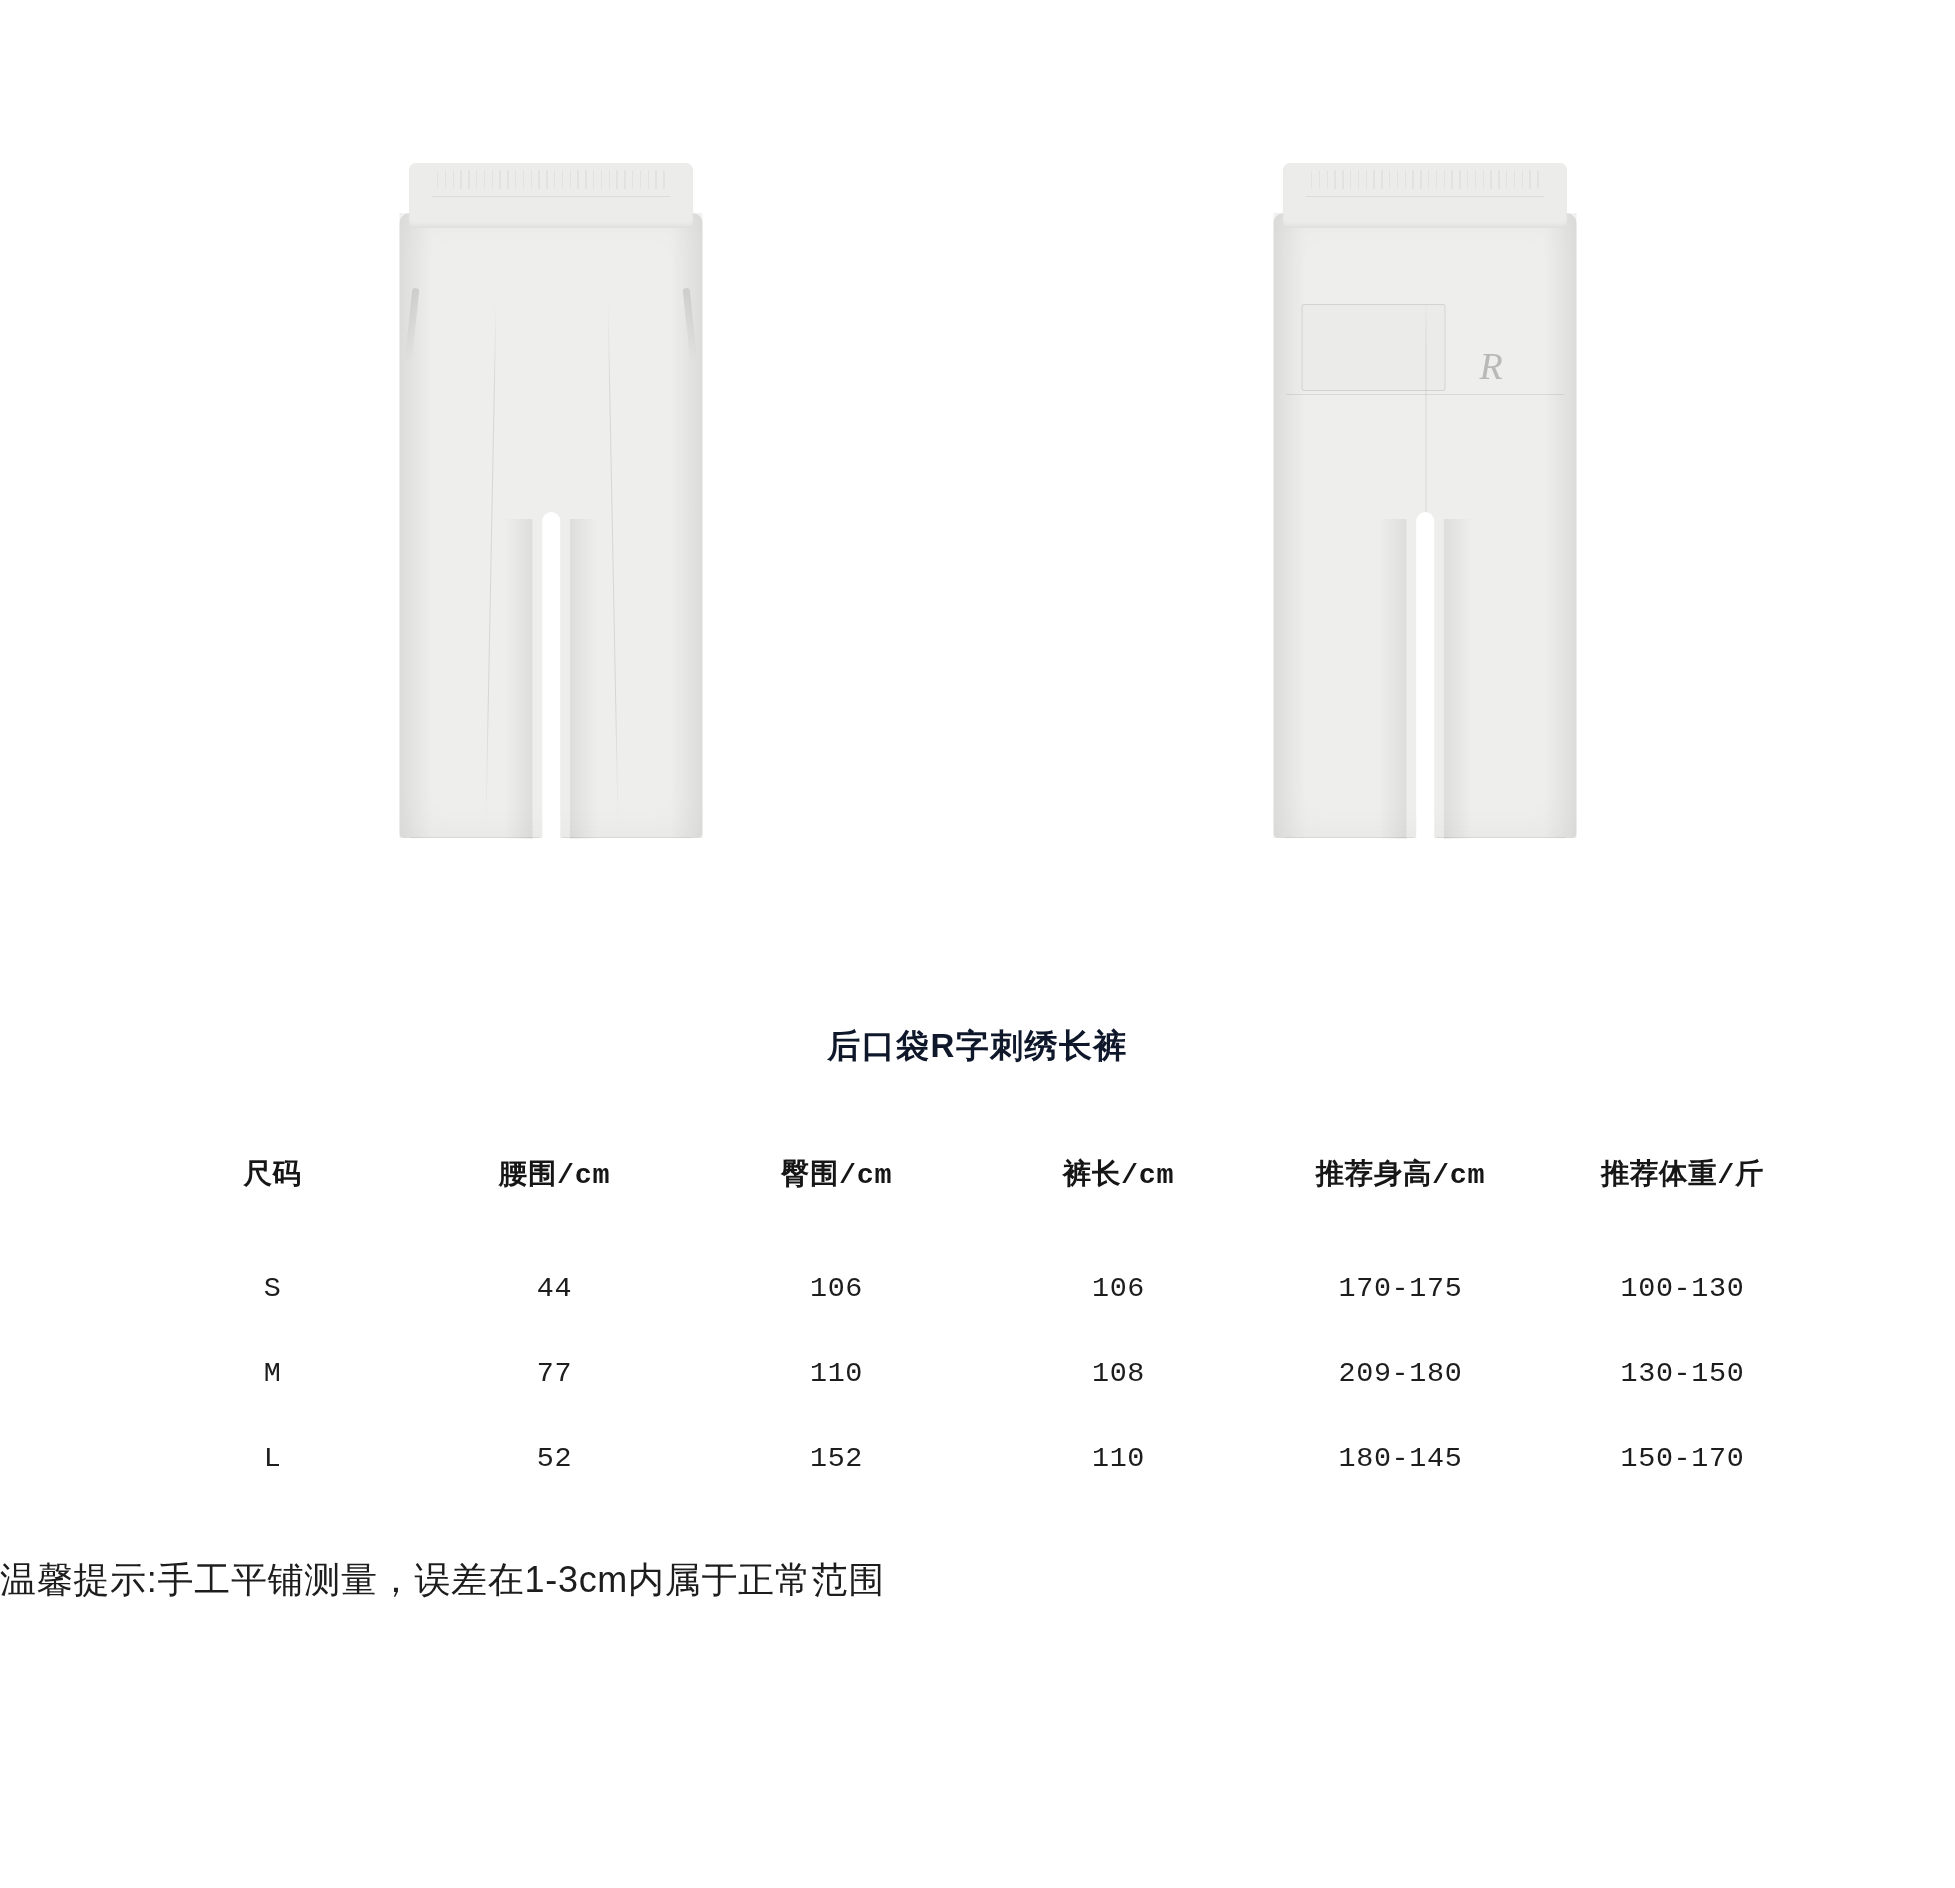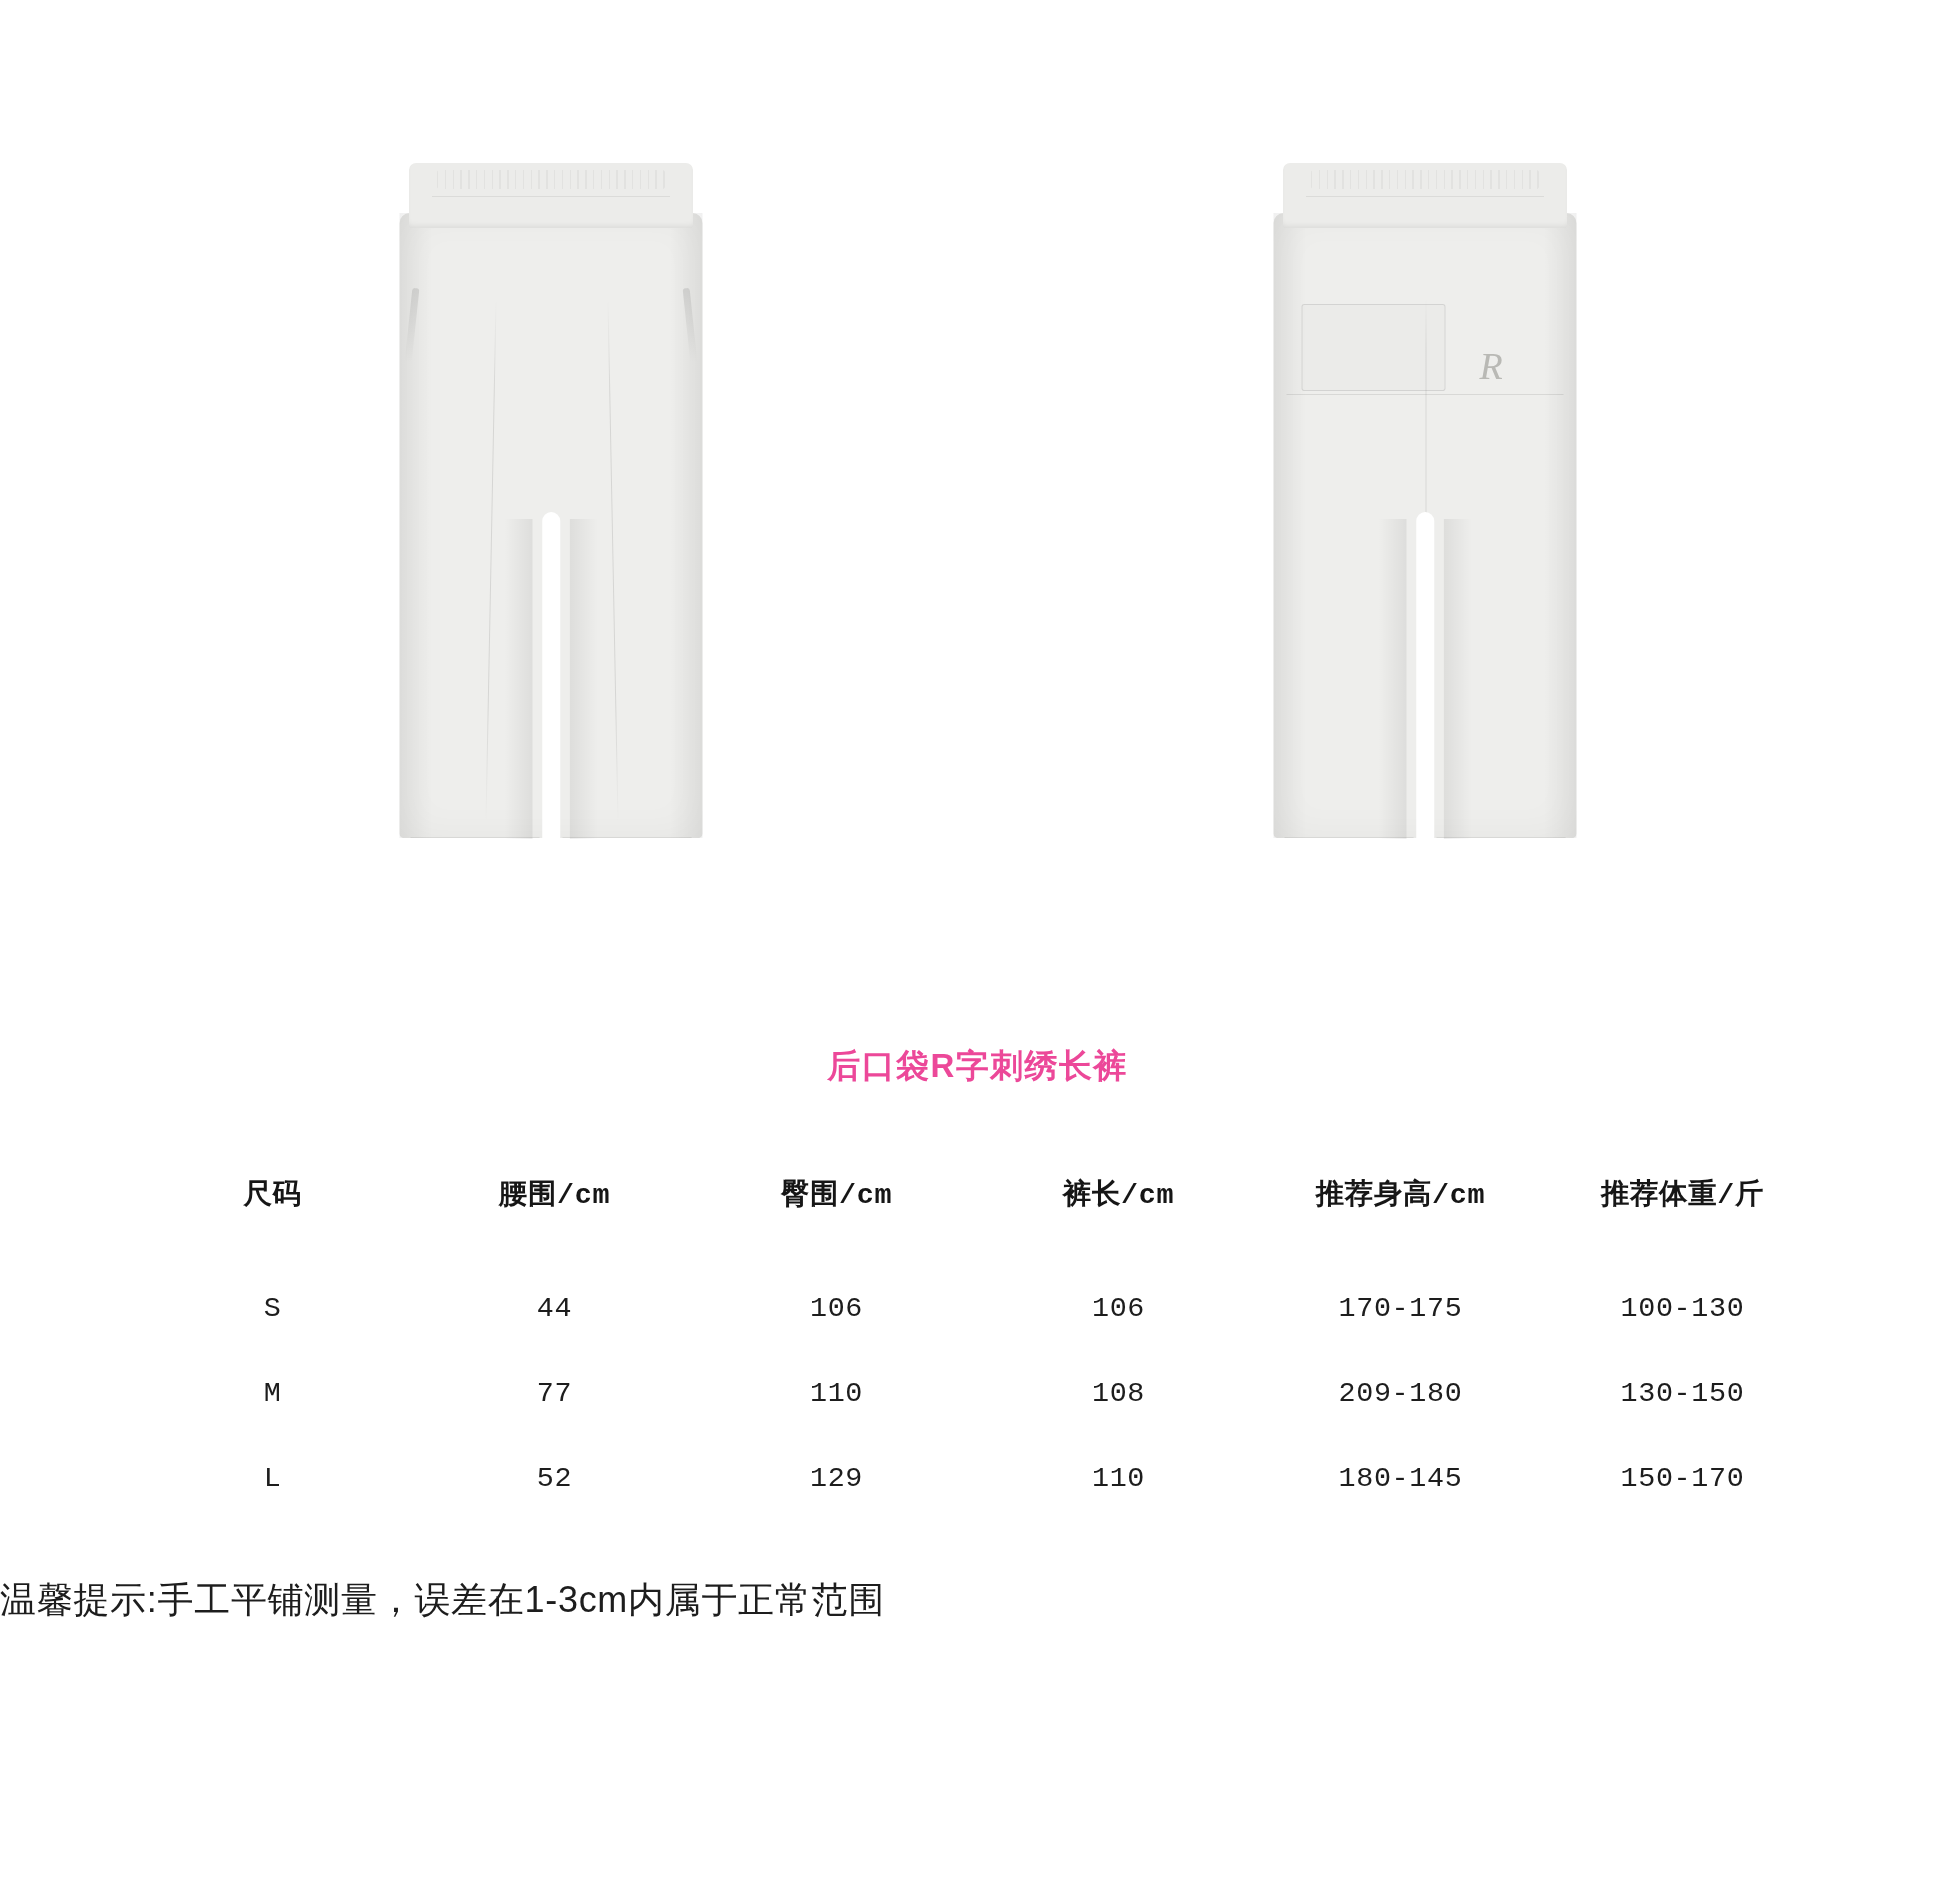--- a/index.html
+++ b/index.html
@@ -184,22 +184,22 @@
   }
   .hem-left  { left: 11.4px; }
   .hem-right { right: 11.4px; }
 
   
   .title {
     text-align: center;
     font-size: 33px;
     font-weight: 700;
     letter-spacing: 1.4px;
-    color: #ec4899;
-    margin-top: 84px;
+    color: #0f172a;
+    margin-top: 64px;
   }
 
   
   .table-wrap {
     margin: 85px auto 0 auto;
     width: 1692px;
     font-family: Liberation Mono, monospace;
   }
   table.size-table {
     width: 100%;
@@ -299,21 +299,21 @@
         <td>M</td>
         <td>77</td>
         <td>110</td>
         <td>108</td>
         <td>209-180</td>
         <td>130-150</td>
       </tr>
       <tr>
         <td>L</td>
         <td>52</td>
-        <td>129</td>
+        <td>152</td>
         <td>110</td>
         <td>180-145</td>
         <td>150-170</td>
       </tr>
     </tbody>
   </table>
 </div>
 
 <div class="note">温馨提示:手工平铺测量，误差在1-3cm内属于正常范围</div>
 

